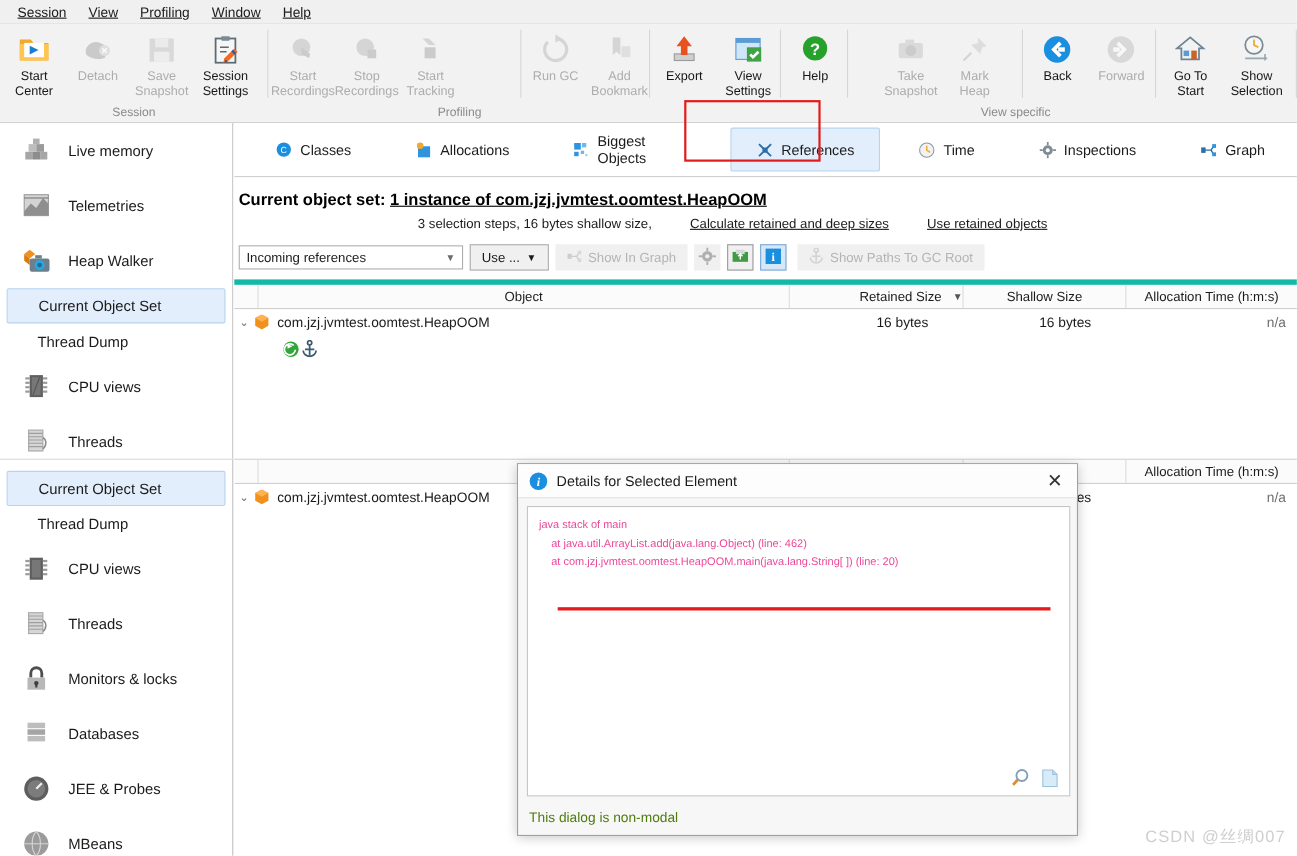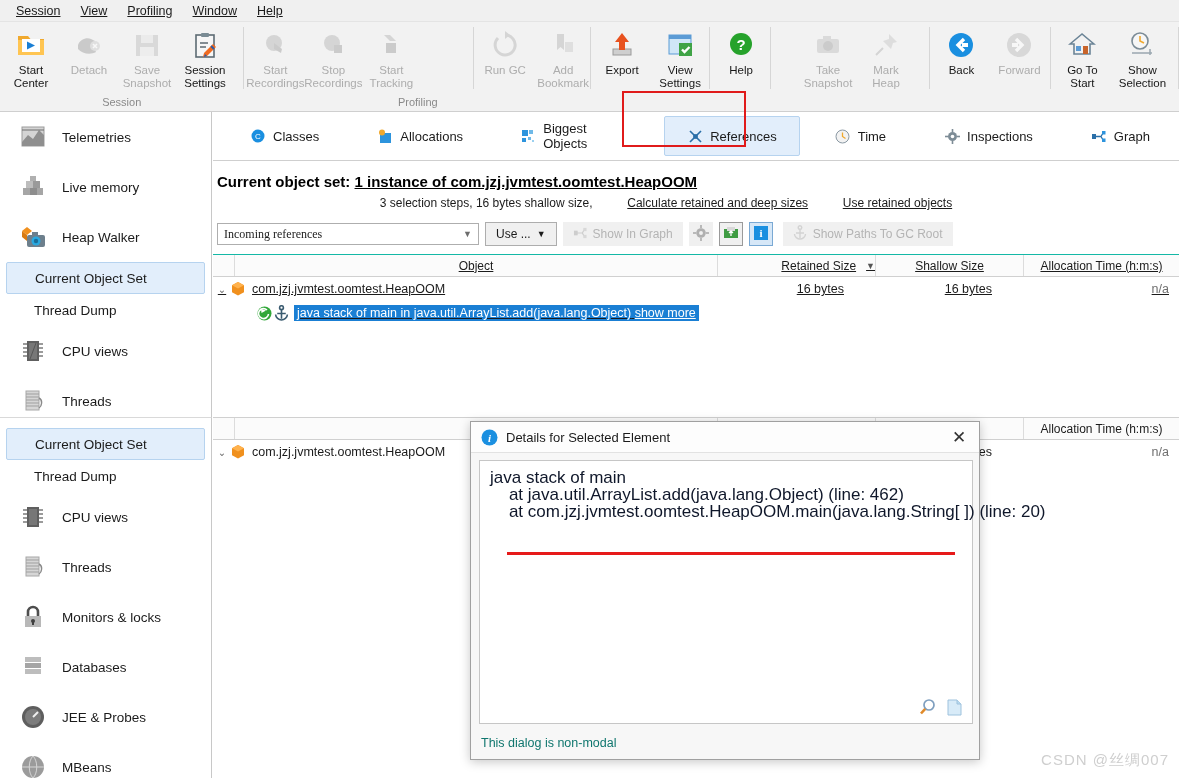--- a/index.html
+++ b/index.html
@@ -97,43 +97,43 @@
   .cosline {
     padding: 12px 0 0 4px; font-size: 15px; font-weight: bold; color: #000;
   }
   .cosline .lead { }
   .sub2 { text-align: center; padding: 6px 60px 0 0; font-size: 12px; color: #1b1b1b; }
   .sub2 a { color: #1b1b1b; text-decoration: underline; cursor: pointer; margin-left: 28px; }
 
   
   .tb2 { display: flex; align-items: center; gap: 6px; padding: 12px 0 0 4px; }
   .combo {
-    width: 262px; height: 22px; background: #fff; border: 1px solid #aeaeae;
+    width: 204px; height: 22px; background: #fff; border: 1px solid #aeaeae;
     display: flex; align-items: center; justify-content: space-between; padding: 0 6px;
-    font-size: 12px; cursor: default; font-family: Liberation Serif, serif;
+    font-size: 12px; cursor: default;
   }
   .combo .cv { color: #1b1b1b; }
   .btnp {
     height: 24px; background: #f0f0f0; border: 1px solid #adadad; display: flex;
     align-items: center; gap: 6px; padding: 0 10px; font-size: 12px; cursor: default; color:#1b1b1b;
   }
   .btnflat {
     height: 24px; background: #f0f0f0; border: 1px solid transparent; display: flex;
     align-items: center; gap: 6px; padding: 0 9px; font-size: 12px; color: #b4b4b4; cursor: default;
   }
   .btnflat .gi { opacity: .4; }
   .iconbtn {
     width: 24px; height: 24px; background: #f0f0f0; border: 1px solid transparent;
     display: flex; align-items: center; justify-content: center; cursor: default;
   }
   .iconbtn.framed { border-color: #9a9a9a; }
   .iconbtn.sel { border-color: #7aa9d4; background: #d6e7f7; }
 
   
-  .tbl { margin-top: 8px; border-top: 1px solid #14b8a6; text-decoration: underline; }
+  .tbl { margin-top: 8px; border-top: 5px solid #14b8a6; }
   .thead { display: flex; height: 22px; background: #fbfbfb; border-bottom: 1px solid #d0d0d0; }
   .th {
     display: flex; align-items: center; justify-content: center; font-size: 12px; color: #1b1b1b;
     border-right: 1px solid #dcdcdc; position: relative;
   }
   .th .sortarrow { margin-left: 10px; font-size: 9px; color: #555; }
   .row { display: flex; height: 24px; align-items: center; }
   .cell-obj { position: relative; display: flex; align-items: center; font-size: 12.5px; }
   .cell-num { text-align: right; font-size: 12.5px; padding-right: 28px; }
   .twisty { width: 18px; text-align: center; color: #6b6b6b; font-size: 10px; }
@@ -159,24 +159,24 @@
   }
   .dlg-title {
     height: 31px; background: #fdfdfd; border-bottom: 1px solid #e2e2e2;
     display: flex; align-items: center; padding: 0 8px 0 10px; font-size: 13px;
   }
   .dlg-title .dt { flex: 1; margin-left: 8px; color: #1b1b1b; }
   .dlg-close { width: 24px; height: 24px; display: flex; align-items: center; justify-content: center;
     font-size: 17px; color: #333; cursor: default; }
   .dlg-body { position: absolute; left: 8px; top: 38px; width: 494px; height: 264px;
     background: #fff; border: 1px solid #c6c6c6; }
-  .dlg-text { padding: 8px 10px; font-size: 17px; line-height: 17px; color: #0f172a; white-space: pre; }
+  .dlg-text { padding: 8px 10px; font-size: 10px; line-height: 17px; color: #ec4899; white-space: pre; }
   .dlg-underline { position: absolute; left: 27px; top: 91px; width: 448px; height: 3px; background: #e61a1a; }
   .dlg-tools { position: absolute; right: 8px; bottom: 6px; display: flex; gap: 8px; align-items: center; }
-  .dlg-foot { position: absolute; left: 10px; bottom: 9px; font-size: 12.5px; color: #0f766e; }
+  .dlg-foot { position: absolute; left: 10px; bottom: 9px; font-size: 12.5px; color: #4d7c0f; }
 
   .watermark {
     position: absolute; right: 10px; bottom: 8px; font-size: 15px; color: #cfcfcf;
     letter-spacing: 1px; user-select: none;
   }
 </style>
 </head>
 <body>
 
 <div id="app">
@@ -374,20 +374,21 @@
           <span class="ico">
             <svg width="28" height="28" viewBox="0 0 28 28">
               <path d="M17 3l8 8-4 1-2 6-8-8 6-2z" fill="#c4c4c4"></path>
               <path d="M11 17L4 24" stroke="#b0b0b0" stroke-width="2"></path>
             </svg>
           </span>
           <span class="lbl" style="white-space:pre-line;text-align:center;">Mark
 Heap</span>
         </div>
       </div>
+      <div class="rgroup-title" style="position:absolute;left:0;right:-120px;bottom:0;">View specific</div>
     </div>
 
     <div class="rsep"></div>
 
     <div class="rgroup" style="width:122px;">
       <div class="rgroup-items">
         <div class="rbtn">
           <span class="ico">
             <svg width="28" height="28" viewBox="0 0 28 28">
               <circle cx="14" cy="14" r="12" fill="#1a8fe0"></circle>
@@ -438,42 +439,42 @@
 Selection</span>
         </div>
       </div>
       <div class="rgroup-title"></div>
     </div>
 
     <div class="rsep" style="margin-bottom:22px;"></div>
   </div>
 
   <div class="sidebar">
-    <div class="side-item">
-      <span class="sico">
-        <svg width="26" height="26" viewBox="0 0 26 26">
-          <rect x="2" y="3" width="22" height="19" fill="#d4d4d4" stroke="#9b9b9b"></rect>
-          <path d="M2 18l6-7 5 4 6-9 5 5v11H2z" fill="#8f8f8f"></path>
-          <path d="M2 6h22" stroke="#6f6f6f"></path>
-        </svg>
-      </span>
-      <span>Telemetries</span>
-    </div>
     <div class="side-item">
       <span class="sico">
         <svg width="26" height="26" viewBox="0 0 26 26">
           <rect x="3" y="14" width="7" height="7" fill="#a6a6a6"></rect>
           <rect x="10" y="14" width="7" height="7" fill="#8d8d8d"></rect>
           <rect x="17" y="14" width="6" height="7" fill="#a6a6a6"></rect>
           <rect x="6" y="7" width="7" height="7" fill="#bdbdbd"></rect>
           <rect x="13" y="7" width="7" height="7" fill="#9a9a9a"></rect>
           <rect x="10" y="2" width="6" height="5" fill="#b0b0b0"></rect>
         </svg>
       </span>
       <span>Live memory</span>
+    </div>
+    <div class="side-item">
+      <span class="sico">
+        <svg width="26" height="26" viewBox="0 0 26 26">
+          <rect x="2" y="3" width="22" height="19" fill="#d4d4d4" stroke="#9b9b9b"></rect>
+          <path d="M2 18l6-7 5 4 6-9 5 5v11H2z" fill="#8f8f8f"></path>
+          <path d="M2 6h22" stroke="#6f6f6f"></path>
+        </svg>
+      </span>
+      <span>Telemetries</span>
     </div>
     <div class="side-item">
       <span class="sico">
         <svg width="26" height="26" viewBox="0 0 26 26">
           <path d="M2 7l5-4 5 4-5 4z" fill="#f0901e"></path>
           <path d="M2 7v6l5 4V11z" fill="#d87a12"></path>
           <rect x="7" y="11" width="18" height="12" rx="2" fill="#6d7f8c"></rect>
           <rect x="12" y="8" width="6" height="3" fill="#6d7f8c"></rect>
           <circle cx="16" cy="17" r="4.5" fill="#29a8e0"></circle>
           <circle cx="16" cy="17" r="2.2" fill="#1a6e99"></circle>
@@ -753,24 +754,20 @@
                 <path d="M10 4a5 5 0 1 0 1.5 4" stroke="#fff" stroke-width="1.6" fill="none"></path>
                 <polygon points="4,3 9,4.5 4.5,7" fill="#fff"></polygon>
               </svg>
           </span>
           <span style="margin-right:5px;display:inline-flex;">
             <svg width="15" height="16" viewBox="0 0 14 15" stroke="#3a5b70" stroke-width="1.5" fill="none">
                 <circle cx="7" cy="2.5" r="1.8"></circle>
                 <path d="M7 4.5V13M3 8h8M1.5 9c0 3 3 5 5.5 5s5.5-2 5.5-5"></path>
               </svg>
           </span>
-          <span class="sel-text">
-            <span>java stack of main in java.util.ArrayList.add(java.lang.Object)</span>
-            <a>show more</a>
-          </span>
         </div>
       </div>
       <div class="redbox" style="left:409px;top:-21px;width:124px;height:56px;"></div>
     </div>
   </div>
 
   <div class="dup-table">
     <div class="thead" style="border-top:none;">
       <div class="th" style="width:22px;"></div>
       <div class="th" style="width:483px;">

